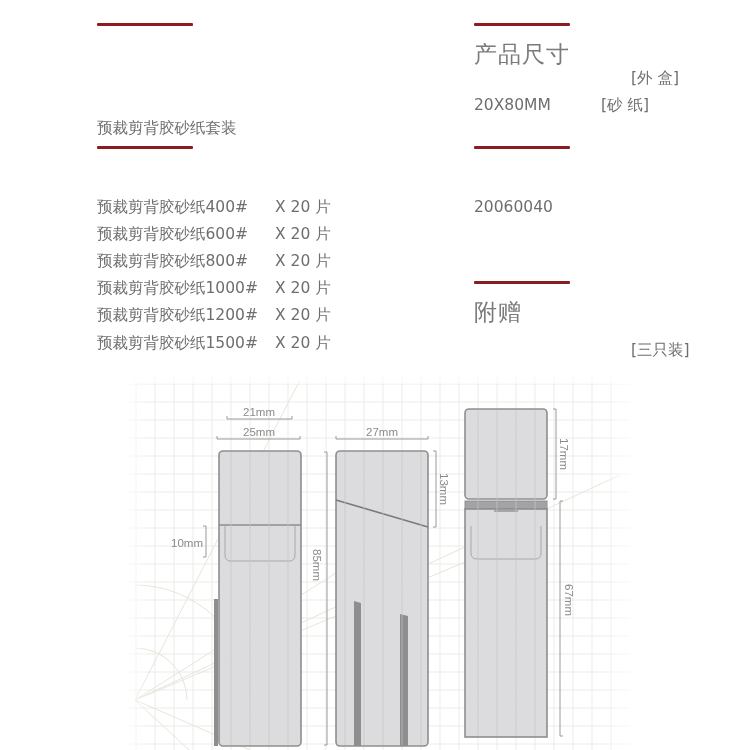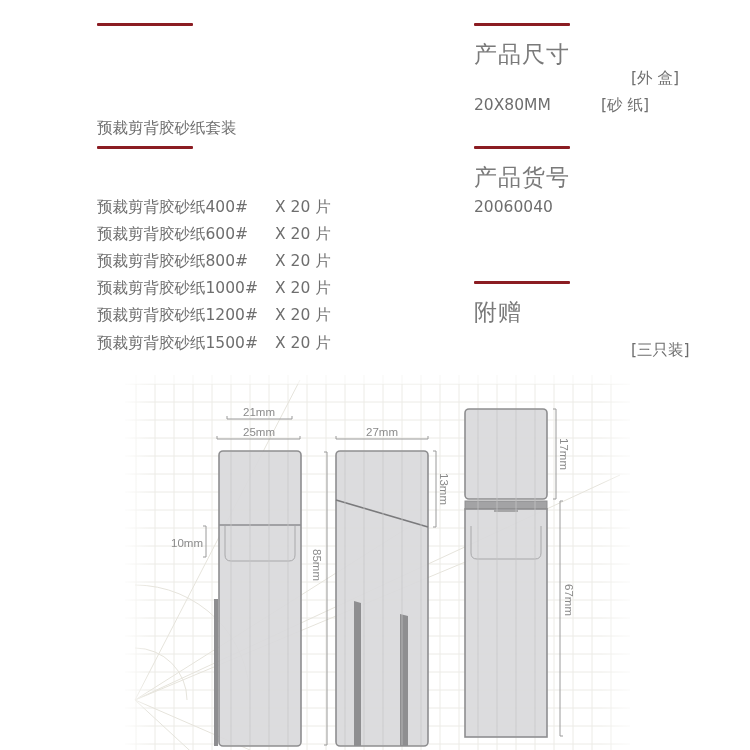--- a/index.html
+++ b/index.html
@@ -62,21 +62,20 @@
 
     <div class="section-line" style="top:187px;">
       <span>预裁剪背胶砂纸1500#</span>
     </div>
     <div class="section-line" style="top:187px; left:178px;">X 20 片</div>
   </div>
 </div>
 
 <div class="section" style="left:474px; top:146px; width:260px; height:80px;">
   <div class="accent-bar"></div>
-  <div class="section-title" style="top:16px;">产品货号</div>
   <div class="section-line" style="top:51px;">20060040</div>
 </div>
 
 <div class="section" style="left:474px; top:281px; width:270px; height:85px;">
   <div class="accent-bar"></div>
   <div class="section-title" style="top:16px;">附赠</div>
   <div class="section-line" style="top:59px; left:157px;">[三只装]</div>
 </div>
 
 <div id="drawing">

